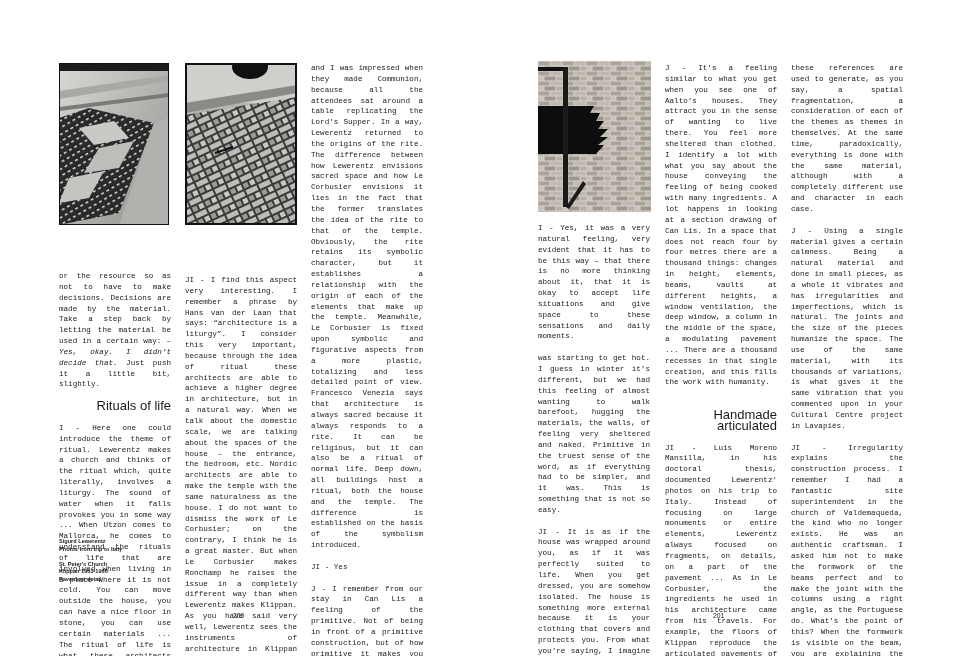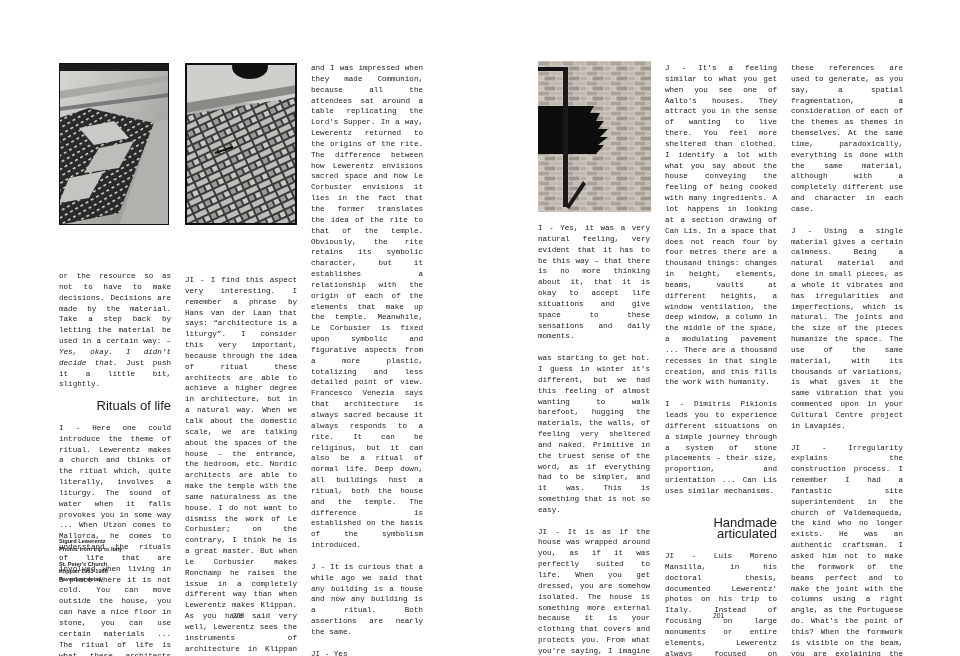--- a/index.html
+++ b/index.html
@@ -82,21 +82,20 @@
       <div>Klippan 1963-1966</div>
       <div>Pavement detail</div>
     </div>
 
     <div class="col" style="left:185px;top:235px;width:112px;margin-top:40px;">
       <p>JI - I find this aspect very interesting. I remember a phrase by Hans van der Laan that says: “architecture is a liturgy”. I consider this very important, because through the idea of ritual these architects are able to achieve a higher degree in architecture, but in a natural way. When we talk about the domestic scale, we are talking about the spaces of the house – the entrance, the bedroom, etc. Nordic architects are able to make the temple with the same naturalness as the house. I do not want to dismiss the work of Le Corbusier; on the contrary, I think he is a great master. But when Le Corbusier makes Ronchamp he raises the issue in a completely different way than when Lewerentz makes Klippan. As you have said very well, Lewerentz sees the instruments of architecture in Klippan in the same way that he sees them in the architecture in the house. I mean, he's thinking that the sound of water is important. He is thinking that the structure can have a symbolic character when you use the T-column or when you use it as the only column within the room. He's thinking, for example, about the altar ... I was at a Protestant mass in Klippan</p>
     </div>
 
     <div class="col" style="left:311px;top:63px;width:112px;">
       <p>and I was impressed when they made Communion, because all the attendees sat around a table replicating the Lord's Supper. In a way, Lewerentz returned to the origins of the rite. The difference between how Lewerentz envisions sacred space and how Le Corbusier envisions it lies in the fact that the former translates the idea of the rite to that of the temple. Obviously, the rite retains its symbolic character, but it establishes a relationship with the origin of each of the elements that make up the temple. Meanwhile, Le Corbusier is fixed upon symbolic and figurative aspects from a more plastic, totalizing and less detailed point of view. Francesco Venezia says that architecture is always sacred because it always responds to a rite. It can be religious, but it can also be a ritual of normal life. Deep down, all buildings host a ritual, both the house and the temple. The difference is established on the basis of the symbolism introduced.</p>
-      <p>J - It is curious that a while ago we said that any building is a house and now any building is a ritual. Both assertions are nearly the same.</p>
       <p>JI - Yes</p>
       <p>J - I remember from our stay in Can Lis a feeling of the primitive. Not of being in front of a primitive construction, but of how primitive it makes you feel. We were there at the beginning of summer, and it</p>
     </div>
 
     <div class="pageno" style="left:233px;top:612px;">200</div>
   </div>
 
   <div>
 
     <div class="photo" style="left:538px;top:61px;width:113px;height:151px;">
@@ -121,21 +120,20 @@
     </div>
 
     <div class="col" style="left:538px;top:223px;width:112px;">
       <p>I - Yes, it was a very natural feeling, very evident that it has to be this way – that there is no more thinking about it, that it is okay to accept life situations and give space to these sensations and daily moments.</p>
       <p>was starting to get hot. I guess in winter it's different, but we had this feeling of almost wanting to walk barefoot, hugging the materials, the walls, of feeling very sheltered and naked. Primitive in the truest sense of the word, as if everything had to be simpler, and it was. This is something that is not so easy.</p>
       <p>JI - It is as if the house was wrapped around you, as if it was perfectly suited to life. When you get dressed, you are somehow isolated. The house is something more external because it is your clothing that covers and protects you. From what you're saying, I imagine that the feeling of wanting to be naked is because the house becomes the clothing. The house is so adapted to the human being, to the one who inhabits it, that it serves as protection. It is one's own clothing. Getting to the feeling that architecture is not something alien, but protects you, is fantastic. Architecture is the primal thing, the refuge.</p>
     </div>
 
     <div class="col" style="left:665px;top:63px;width:112px;">
       <p>J - It's a feeling similar to what you get when you see one of Aalto's houses. They attract you in the sense of wanting to live there. You feel more sheltered than clothed. I identify a lot with what you say about the house conveying the feeling of being cooked with many ingredients. A lot happens in looking at a section drawing of Can Lis. In a space that does not reach four by four metres there are a thousand things: changes in height, elements, beams, vaults at different heights, a window ventilation, the deep window, a column in the middle of the space, a modulating pavement ... There are a thousand recesses in that single creation, and this fills the work with humanity.</p>
-      <p>I - Dimitris Pikionis leads you to experience different situations on a simple journey through a system of stone placements – their size, proportion, and orientation ... Can Lis uses similar mechanisms.</p>
       <p style="margin:0 0 0 0;height:10.85px;"></p>
       <h3>Handmade articulated</h3>
       <p>JI - Luis Moreno Mansilla, in his doctoral thesis, documented Lewerentz' photos on his trip to Italy. Instead of focusing on large monuments or entire elements, Lewerentz always focused on fragments, on details, on a part of the pavement ... As in Le Corbusier, the ingredients he used in his architecture came from his travels. For example, the floors of Klippan reproduce the articulated pavements of the villas of Pompeii. He sets the glazed ceramic pieces in an apparently chaotic way and uses a very wide joint to avoid slippage. The idea of having different paving in each room is also Pompeian. Lewerentz is able to update the story and essentialize the procedure. All</p>
     </div>
 
     <div class="col" style="left:791px;top:63px;width:112px;">
       <p>these references are used to generate, as you say, a spatial fragmentation, a consideration of each of the themes as themes in themselves. At the same time, paradoxically, everything is done with the same material, although with a completely different use and character in each case.</p>
       <p>J - Using a single material gives a certain calmness. Being a natural material and done in small pieces, as a whole it vibrates and has irregularities and imperfections, which is natural. The joints and the size of the pieces humanize the space. The use of the same material, with its thousands of variations, is what gives it the same vibration that you commented upon in your Cultural Centre project in Lavapiés.</p>
       <p>JI - Irregularity explains the construction process. I remember I had a fantastic site superintendent in the church of Valdemaqueda, the kind who no longer exists. He was an authentic craftsman. I asked him not to make the formwork of the beams perfect and to make the joint with the columns using a right angle, as the Portuguese do. What's the point of this? When the formwork is visible on the beam, you are explaining the origin of how it was made – that the formwork has been made of wood. In other words, you're leaving the imprint of the process and the craftsman who did it. Because of the irregularity, it looks like there's been flaws, but it explains the process. It allows us to imagine how it was done. Whereas, if it were perfect, smooth, wonderful, it would be said to have been industrially made with a machine. It does not have that degree of humanity. Both you and I like the textures of the unfinished, the mistake, because</p>
     </div>

